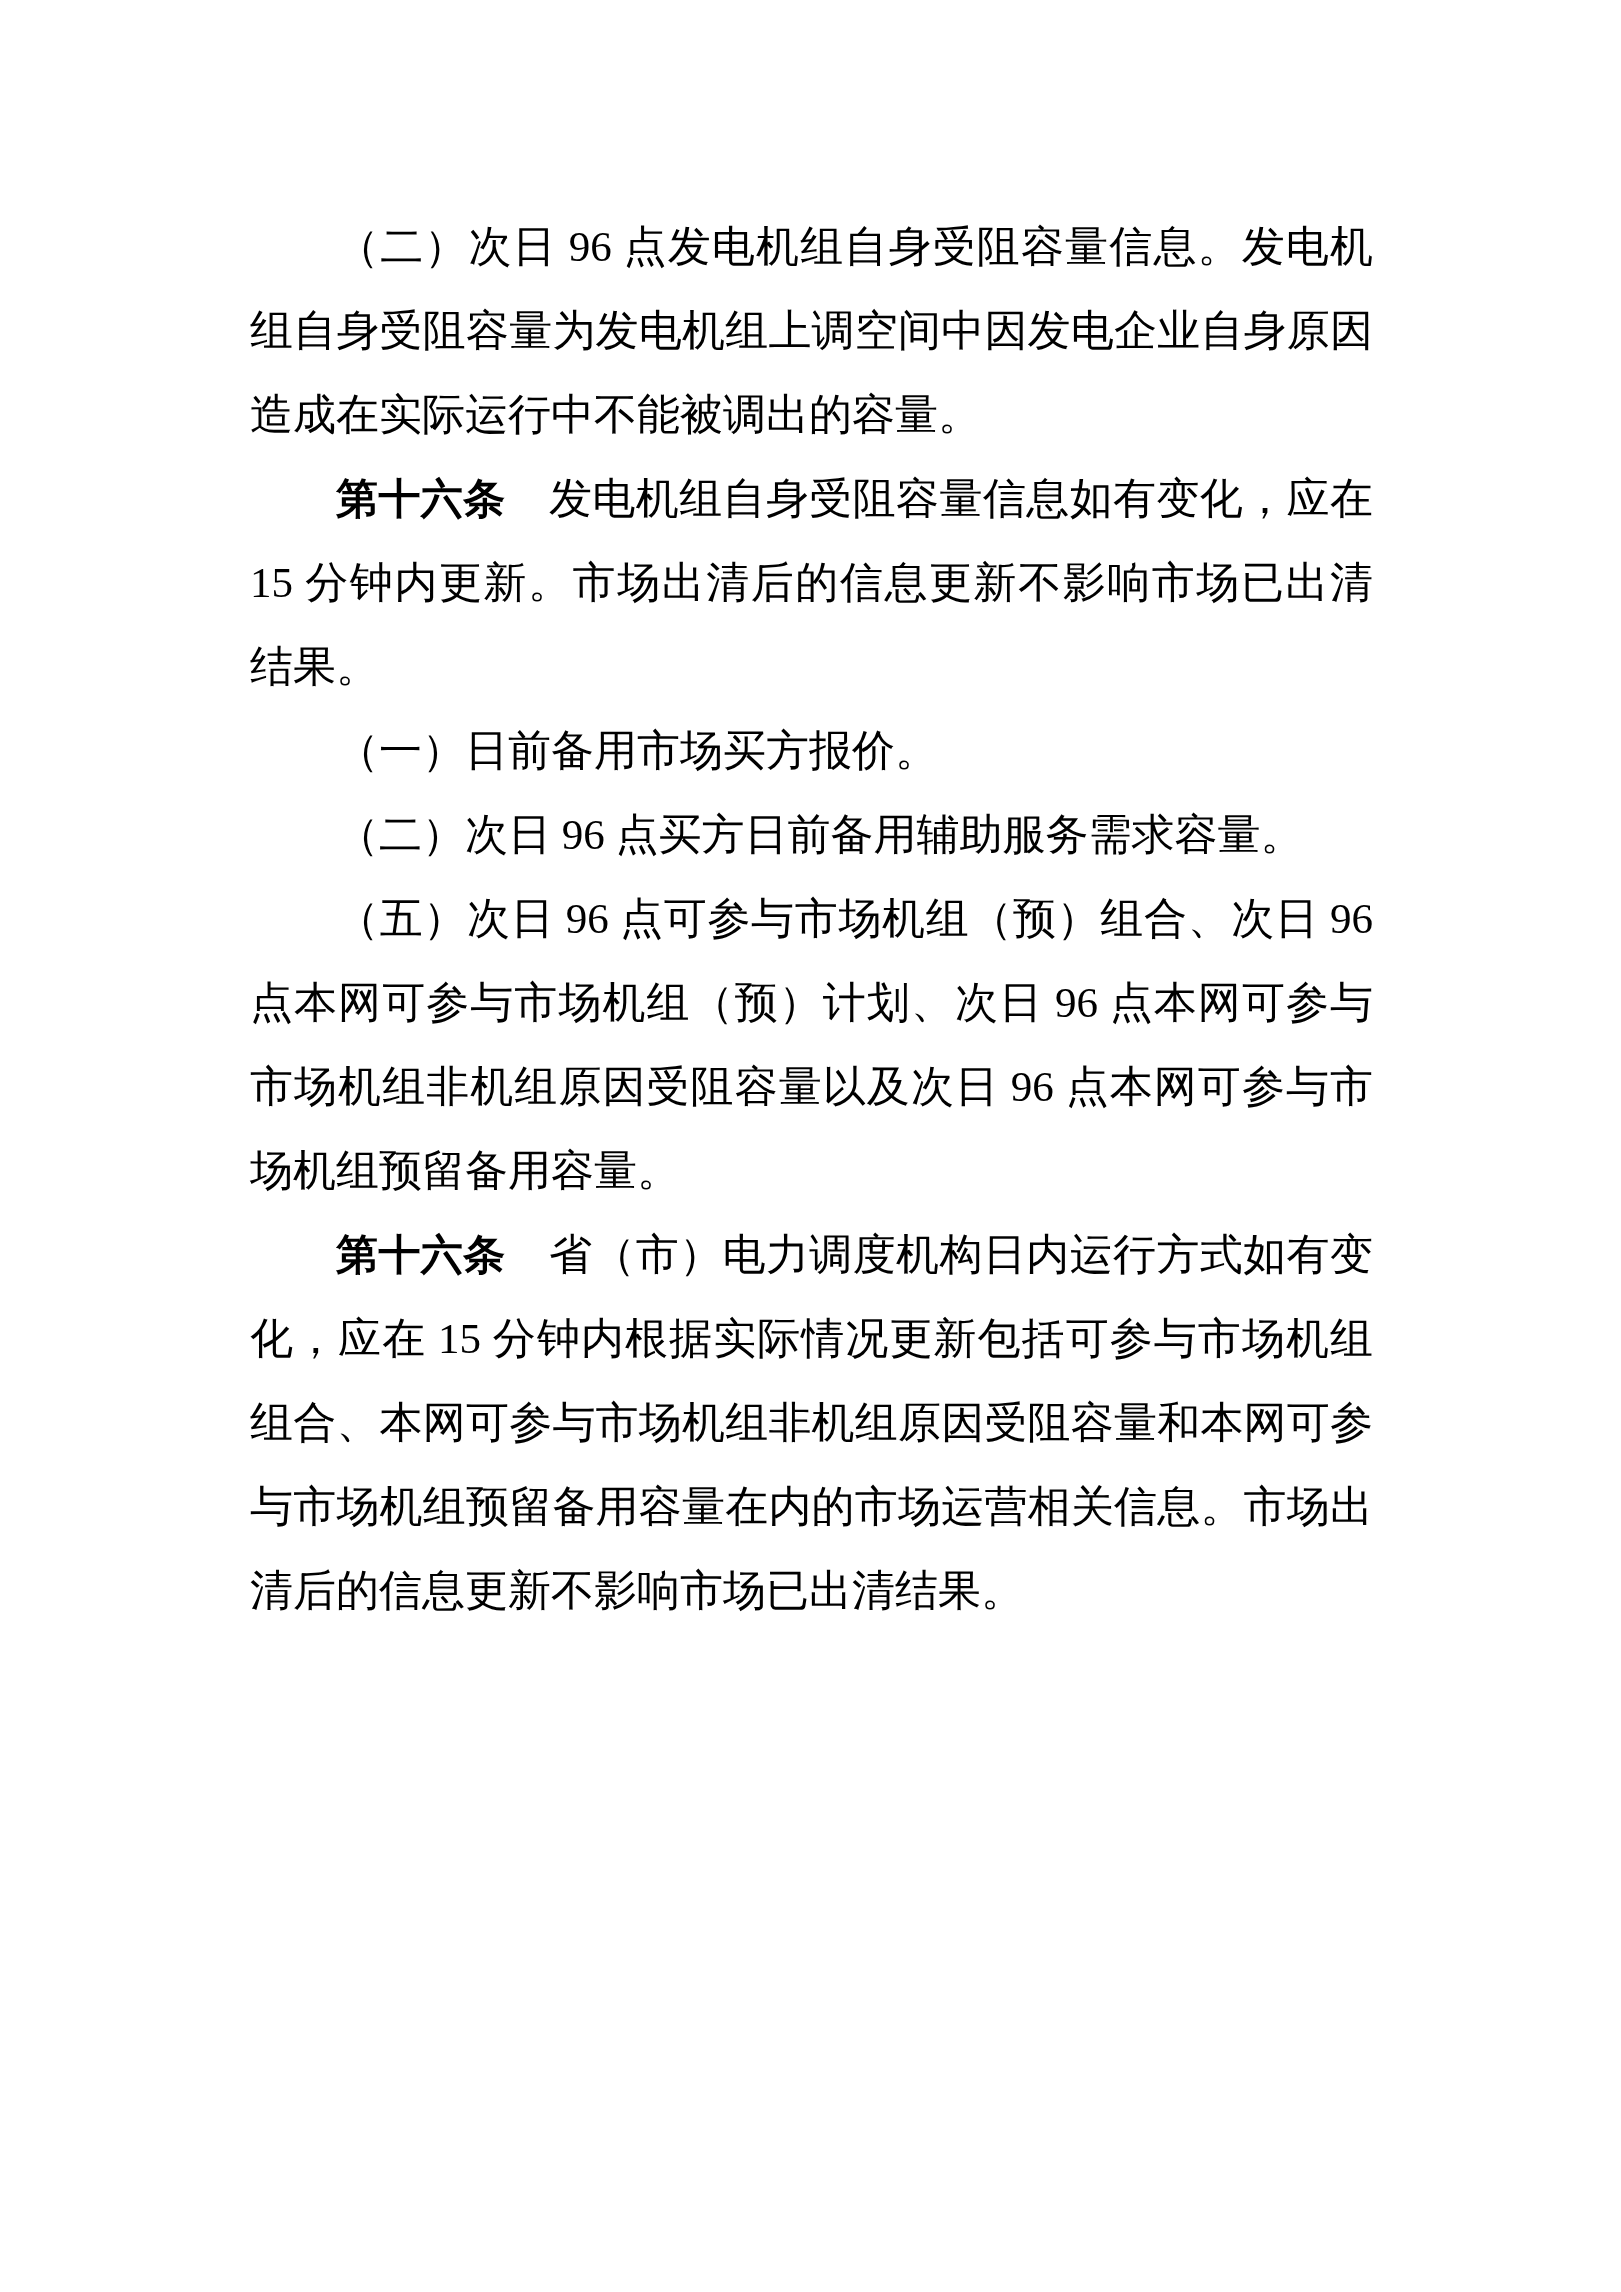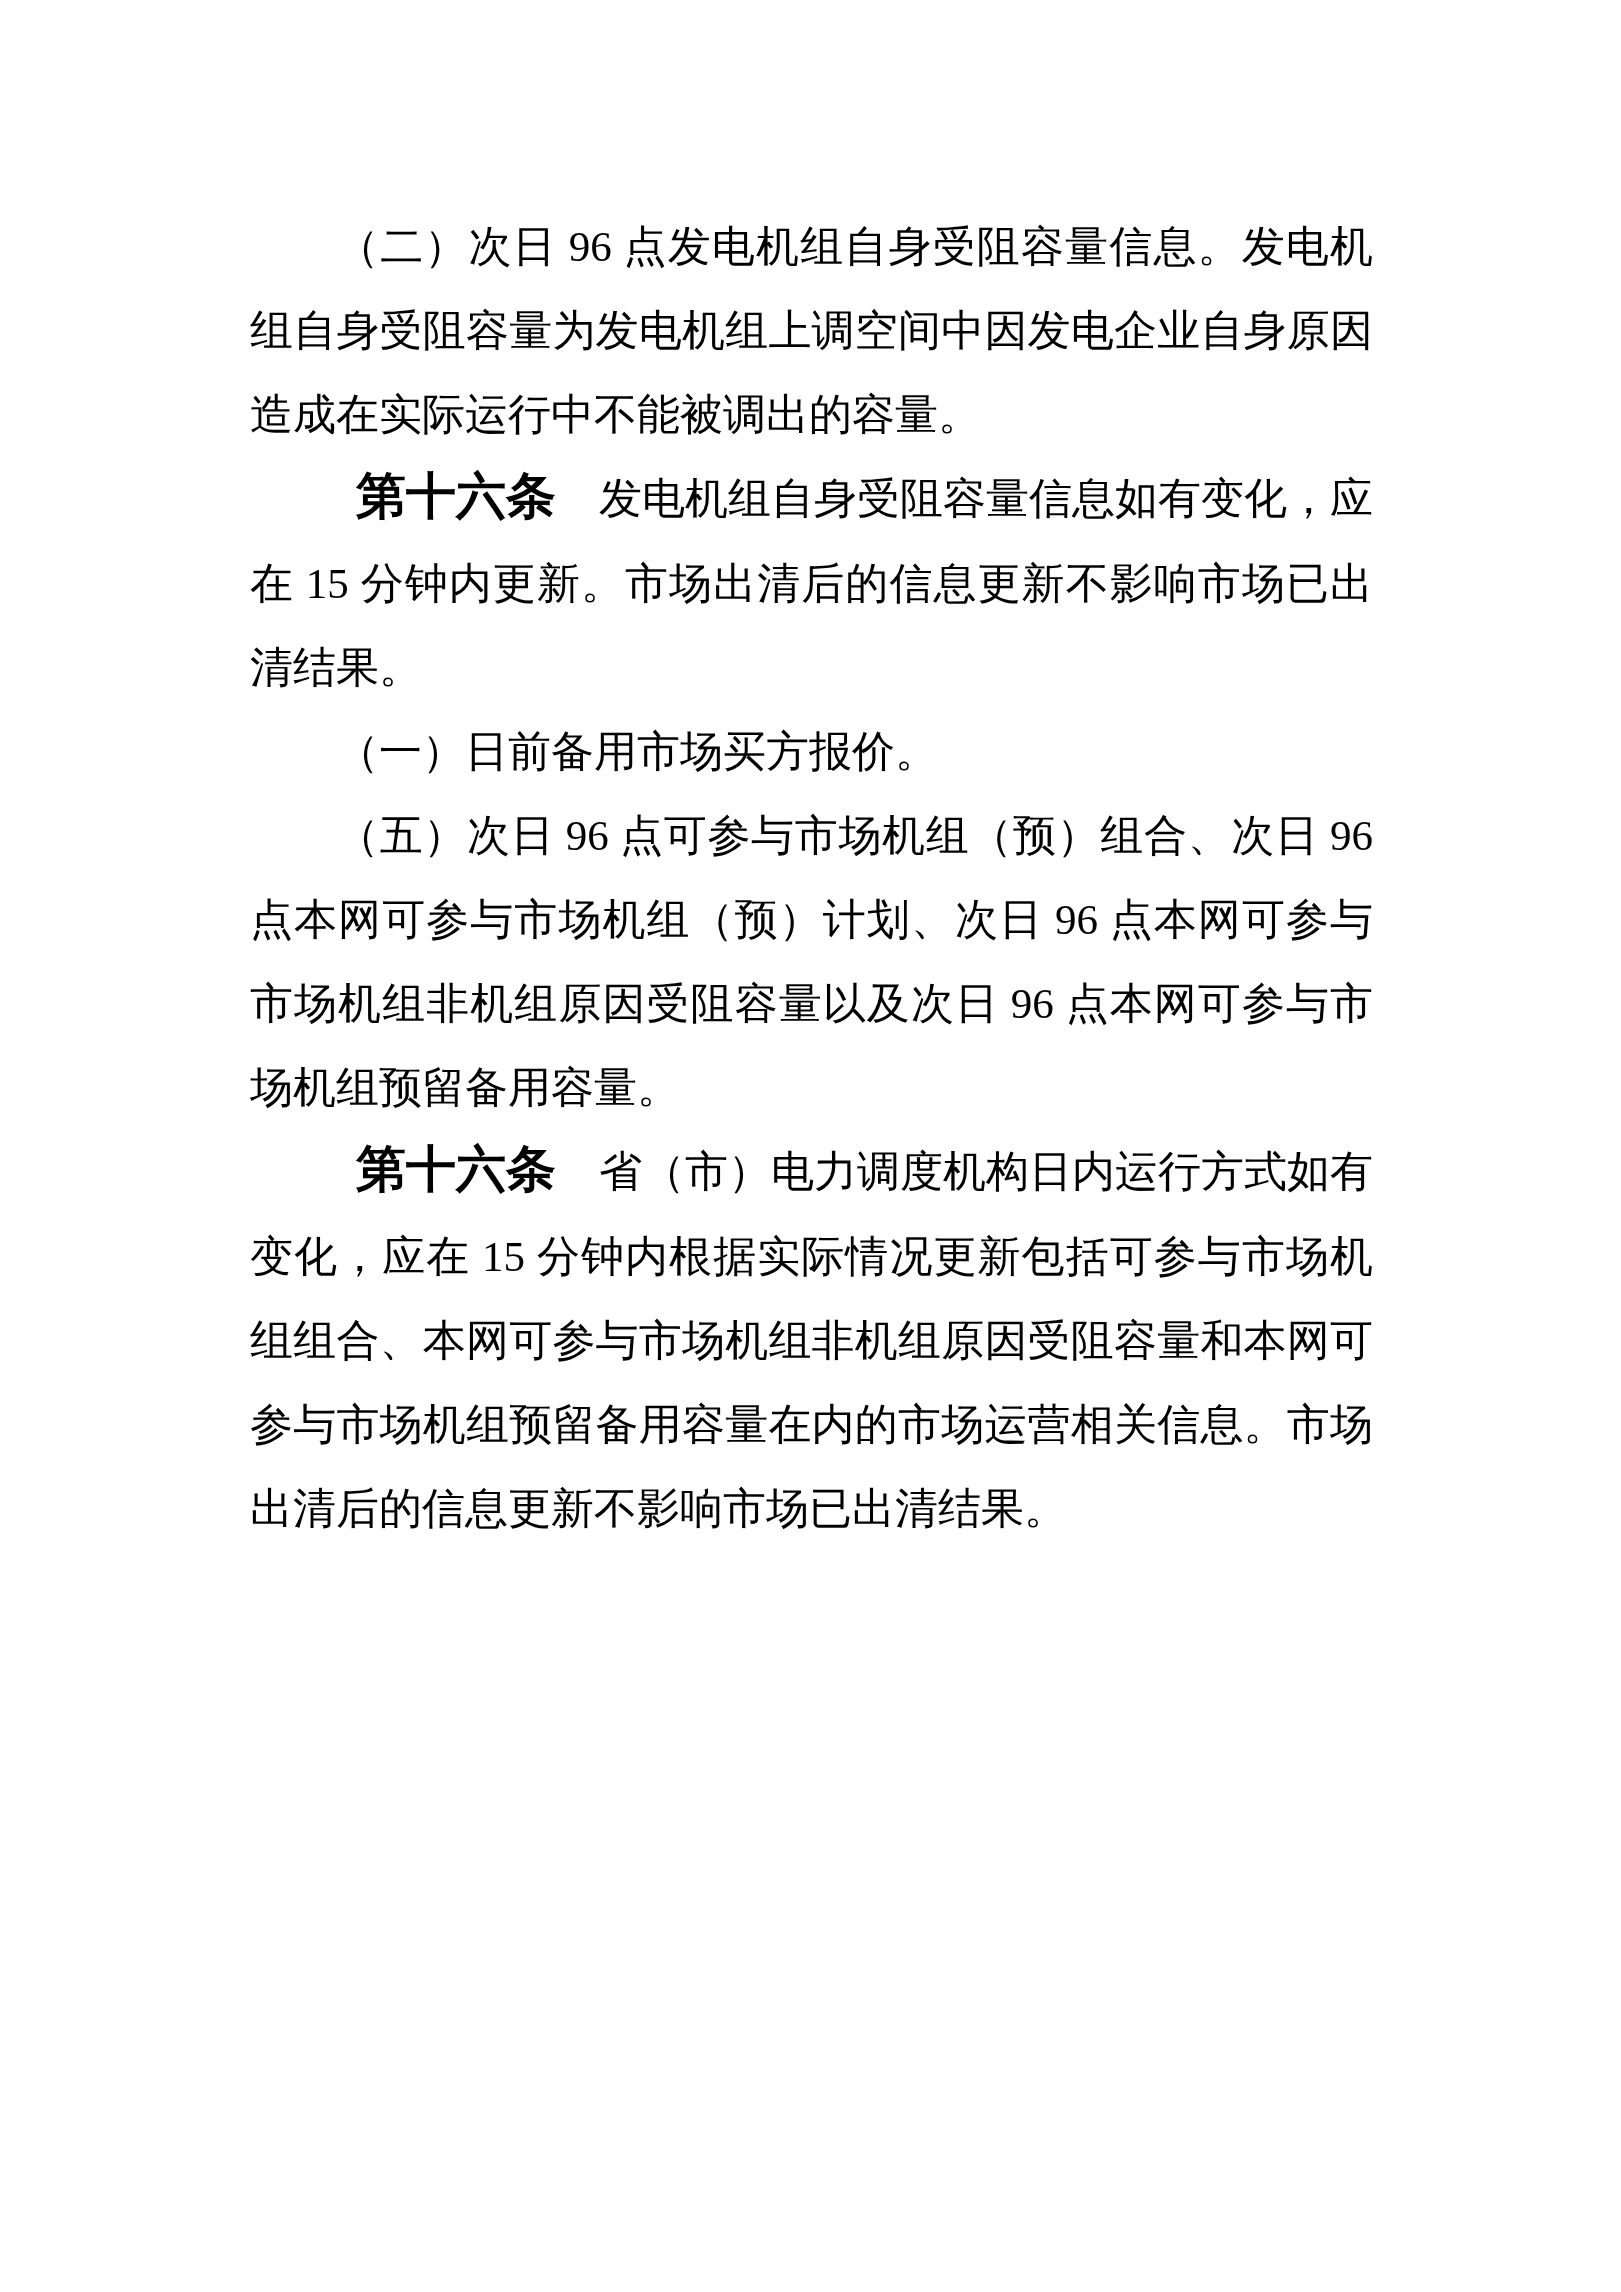--- a/index.html
+++ b/index.html
@@ -27,23 +27,22 @@
     text-justify: inter-ideograph;
     word-break: normal;
   }
   .para {
     margin: 0;
     padding: 0;
     text-indent: 86px;
   }
   .art {
     font-weight: 700;
-    font-family: Liberation Mono, monospace;
-    font-size: 50px;
-    margin-left: 20px;
+    font-family: Liberation Sans, sans-serif;
+    font-size: 42px;
   }
   .footer {
     position: absolute;
     left: 243px;
     top: 2121px;
     font-size: 29px;
     line-height: 43px;
     color: #000000;
   }
 </style>
@@ -52,20 +51,21 @@
 
 <div class="page" style="background: rgb(255, 255, 255); color: rgb(0, 0, 0);">
   <main class="content" id="document-body">
   <p class="para"><span class="txt">（二）次日 96 点发电机组自身受阻容量信息。发电机组自身受阻容量为发电机组上调空间中因发电企业自身原因造成在实际运行中不能被调出的容量。</span></p>
 
   <p class="para"><b class="art">第十六条</b><span class="txt">　发电机组自身受阻容量信息如有变化，应在 15 分钟内更新。市场出清后的信息更新不影响市场已出清结果。</span></p>
 
 
   <p class="para"><span class="txt">（一）日前备用市场买方报价。</span></p>
 
+  <p class="para"><span class="txt">（二）次日 96 点买方日前备用辅助服务需求容量。</span></p>
 
 
 
   <p class="para"><span class="txt">（五）次日 96 点可参与市场机组（预）组合、次日 96 点本网可参与市场机组（预）计划、次日 96 点本网可参与市场机组非机组原因受阻容量以及次日 96 点本网可参与市场机组预留备用容量。</span></p>
 
   <p class="para"><b class="art">第十六条</b><span class="txt">　省（市）电力调度机构日内运行方式如有变化，应在 15 分钟内根据实际情况更新包括可参与市场机组组合、本网可参与市场机组非机组原因受阻容量和本网可参与市场机组预留备用容量在内的市场运营相关信息。市场出清后的信息更新不影响市场已出清结果。</span></p>
 
 </main>
   <div class="footer">- 8 -</div>
 </div>

